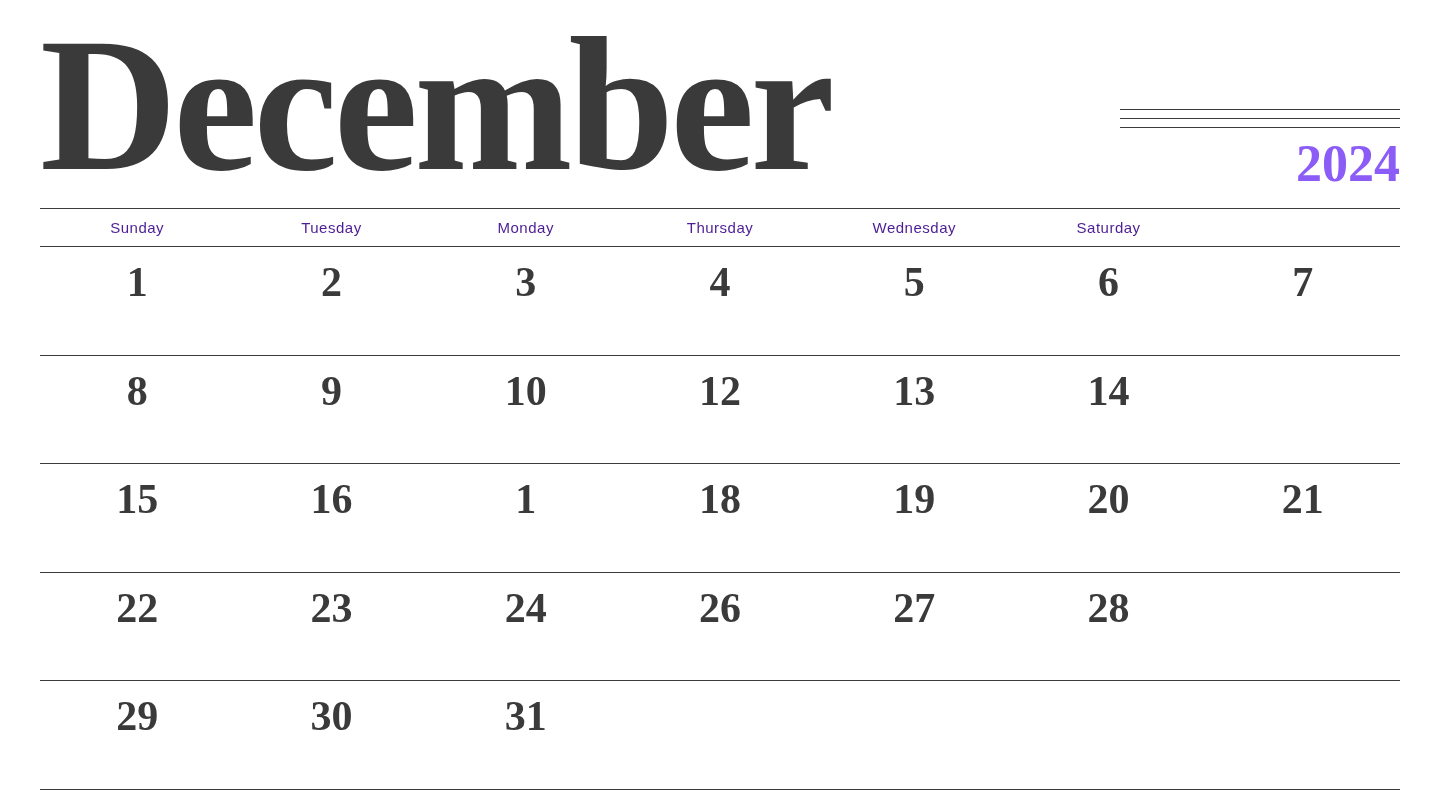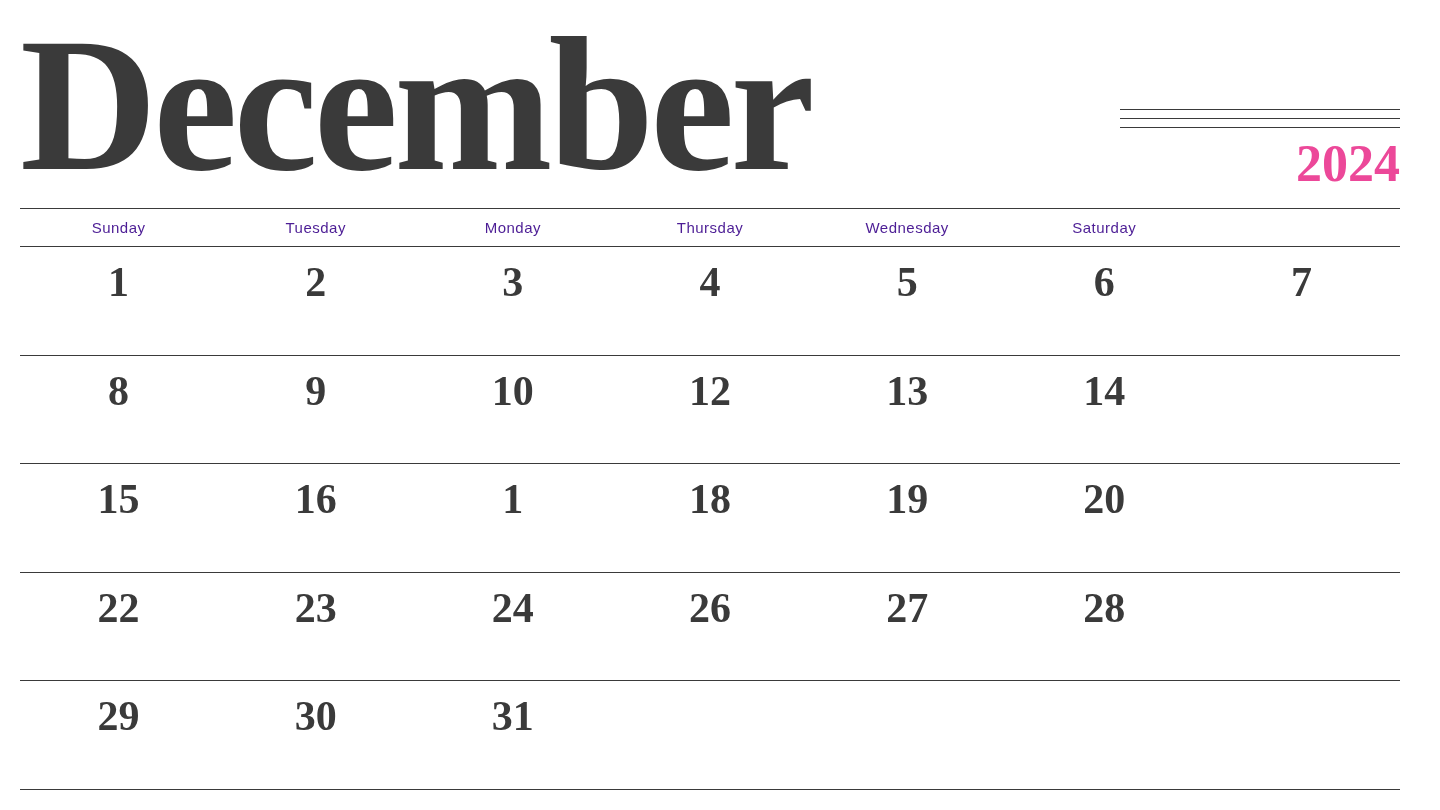--- a/index.html
+++ b/index.html
@@ -12,21 +12,21 @@
       width: 1440px;
       height: 810px;
       background: #ffffff;
       font-family: Georgia, 'Times New Roman', serif;
       overflow: hidden;
     }
 
     .calendar-container {
       width: 1440px;
       height: 810px;
-      padding: 0 40px 20px 20px;
+      padding: 0 40px 20px 40px;
       display: flex;
       flex-direction: column;
     }
 
     .header-area {
       position: relative;
       height: 200px;
       display: flex;
       align-items: flex-end;
     }
@@ -62,21 +62,21 @@
 
     .year-line {
       height: 1px;
       background: #3a3a3a;
       width: 100%;
     }
 
     .year-number {
       font-size: 52px;
       font-weight: 900;
-      color: #ec4899;
+      color: #8b5cf6;
       font-family: Georgia, 'Times New Roman', serif;
       line-height: 1;
       margin-top: 4px;
     }
 
     .calendar-grid {
       flex: 1;
       display: flex;
       flex-direction: column;
       border-top: 1.5px solid #3a3a3a;
@@ -229,20 +229,23 @@
           </div>
           <div class="day-cell">
             <span class="day-number">18</span>
           </div>
           <div class="day-cell">
             <span class="day-number">19</span>
           </div>
           <div class="day-cell">
             <span class="day-number">20</span>
           </div>
+          <div class="day-cell">
+            <span class="day-number">21</span>
+          </div>
         </div>
         <div class="week-row">
           <div class="day-cell">
             <span class="day-number">22</span>
           </div>
           <div class="day-cell">
             <span class="day-number">23</span>
           </div>
           <div class="day-cell">
             <span class="day-number">24</span>

